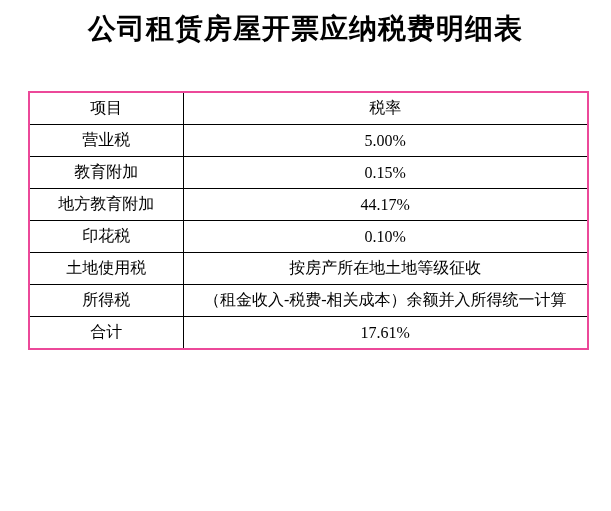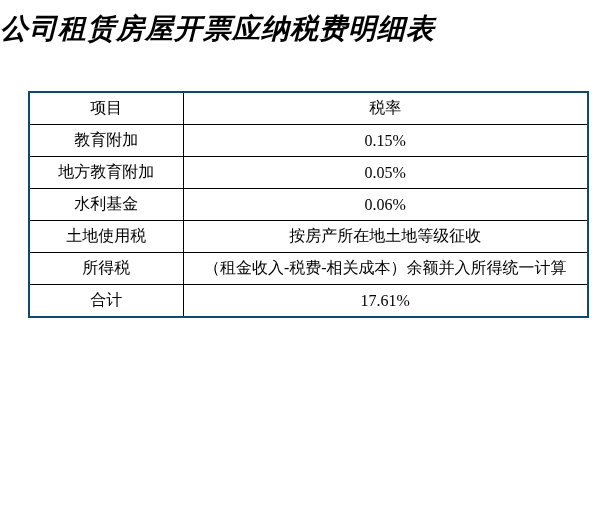--- a/index.html
+++ b/index.html
@@ -10,32 +10,32 @@
     width: 611px;
     height: 511px;
     background: #ffffff;
     color: #000000;
     font-family: "Liberation Serif", "DejaVu Serif", serif;
     overflow: hidden;
   }
   .page-title {
     margin: 0;
     padding-top: 13px;
+    text-align: center;
     font-size: 28px;
     font-weight: bold;
     letter-spacing: 1px;
     line-height: 1.15;
-    font-style: italic;
   }
   table.tax-table {
     border-collapse: collapse;
     table-layout: fixed;
     margin: 46px 0 16px 28px;
     width: 559px;
-    border: 2px solid #0c4a6e;
+    border: 2px solid #ec4899;
   }
   .col-item { width: 154px; }
   .col-rate { width: 405px; }
   .tax-table th,
   .tax-table td {
     border: 1px solid #000000;
     height: 31px;
     padding: 0;
     text-align: center;
     vertical-align: middle;
@@ -55,30 +55,34 @@
     <col class="col-rate">
   </colgroup>
   <thead>
     <tr>
       <th>项目</th>
       <th>税率</th>
     </tr>
   </thead>
   <tbody id="table-body">
       <tr>
+        <td>营业税</td>
+        <td>5.00%</td>
+      </tr>
+      <tr>
         <td>教育附加</td>
         <td>0.15%</td>
       </tr>
       <tr>
         <td>地方教育附加</td>
-        <td>0.05%</td>
+        <td>44.17%</td>
       </tr>
       <tr>
-        <td>水利基金</td>
-        <td>0.06%</td>
+        <td>印花税</td>
+        <td>0.10%</td>
       </tr>
       <tr>
         <td>土地使用税</td>
         <td>按房产所在地土地等级征收</td>
       </tr>
       <tr>
         <td>所得税</td>
         <td>（租金收入-税费-相关成本）余额并入所得统一计算</td>
       </tr>
       <tr>

